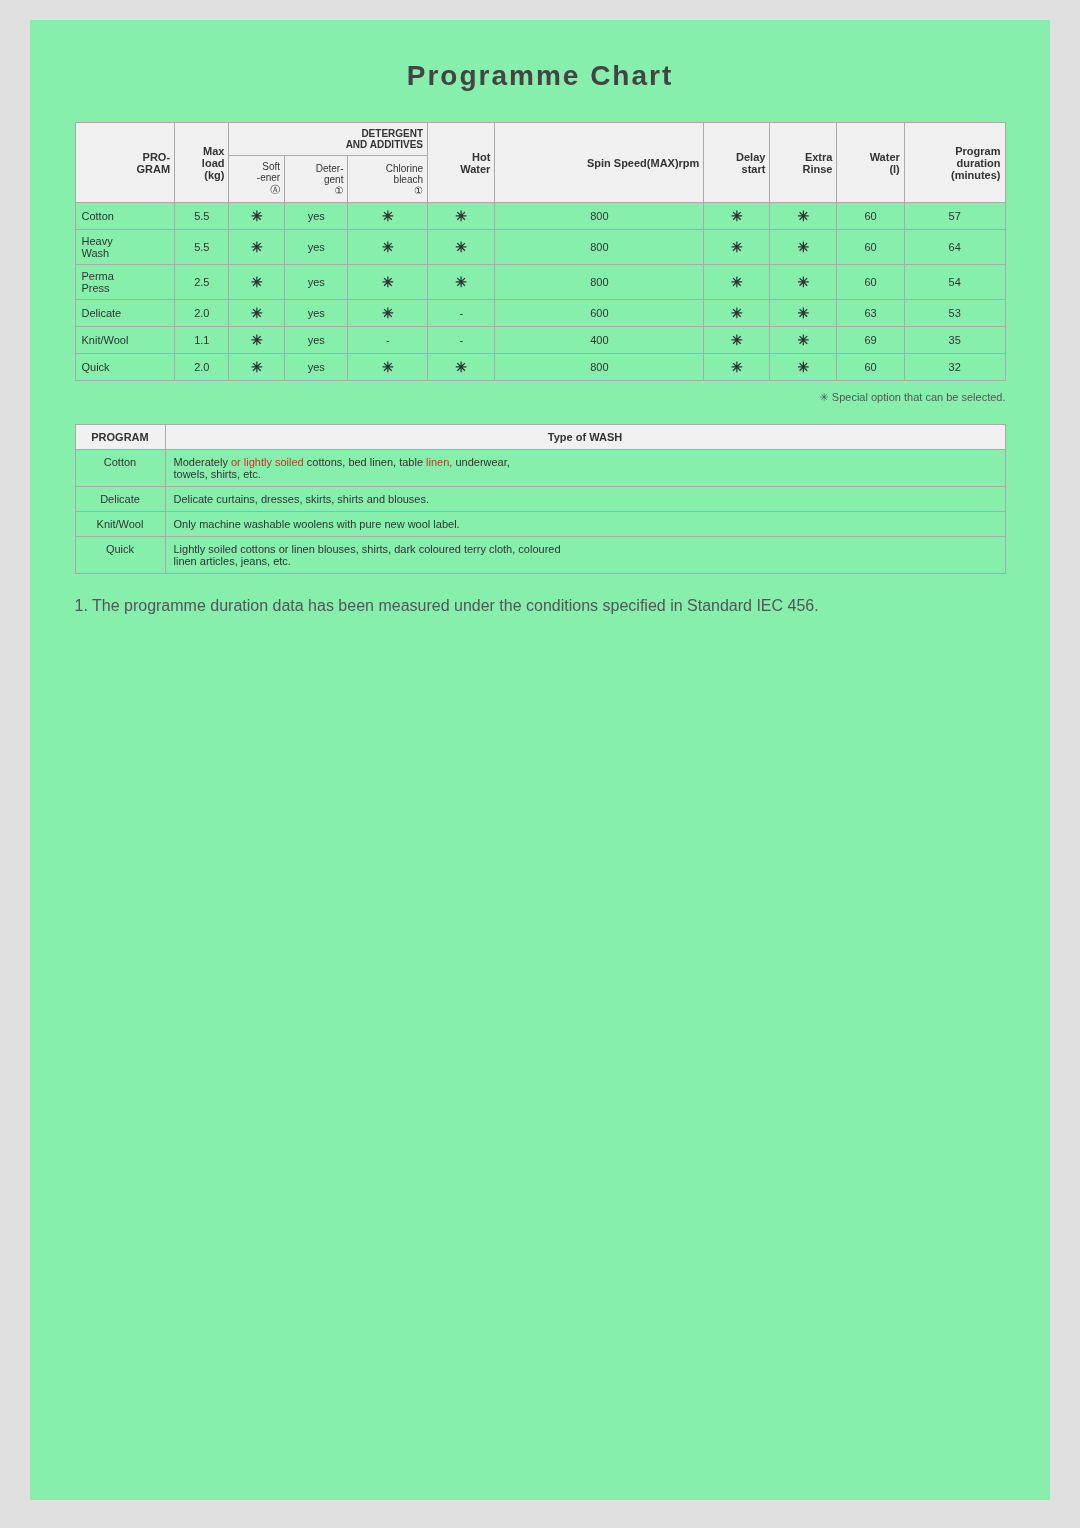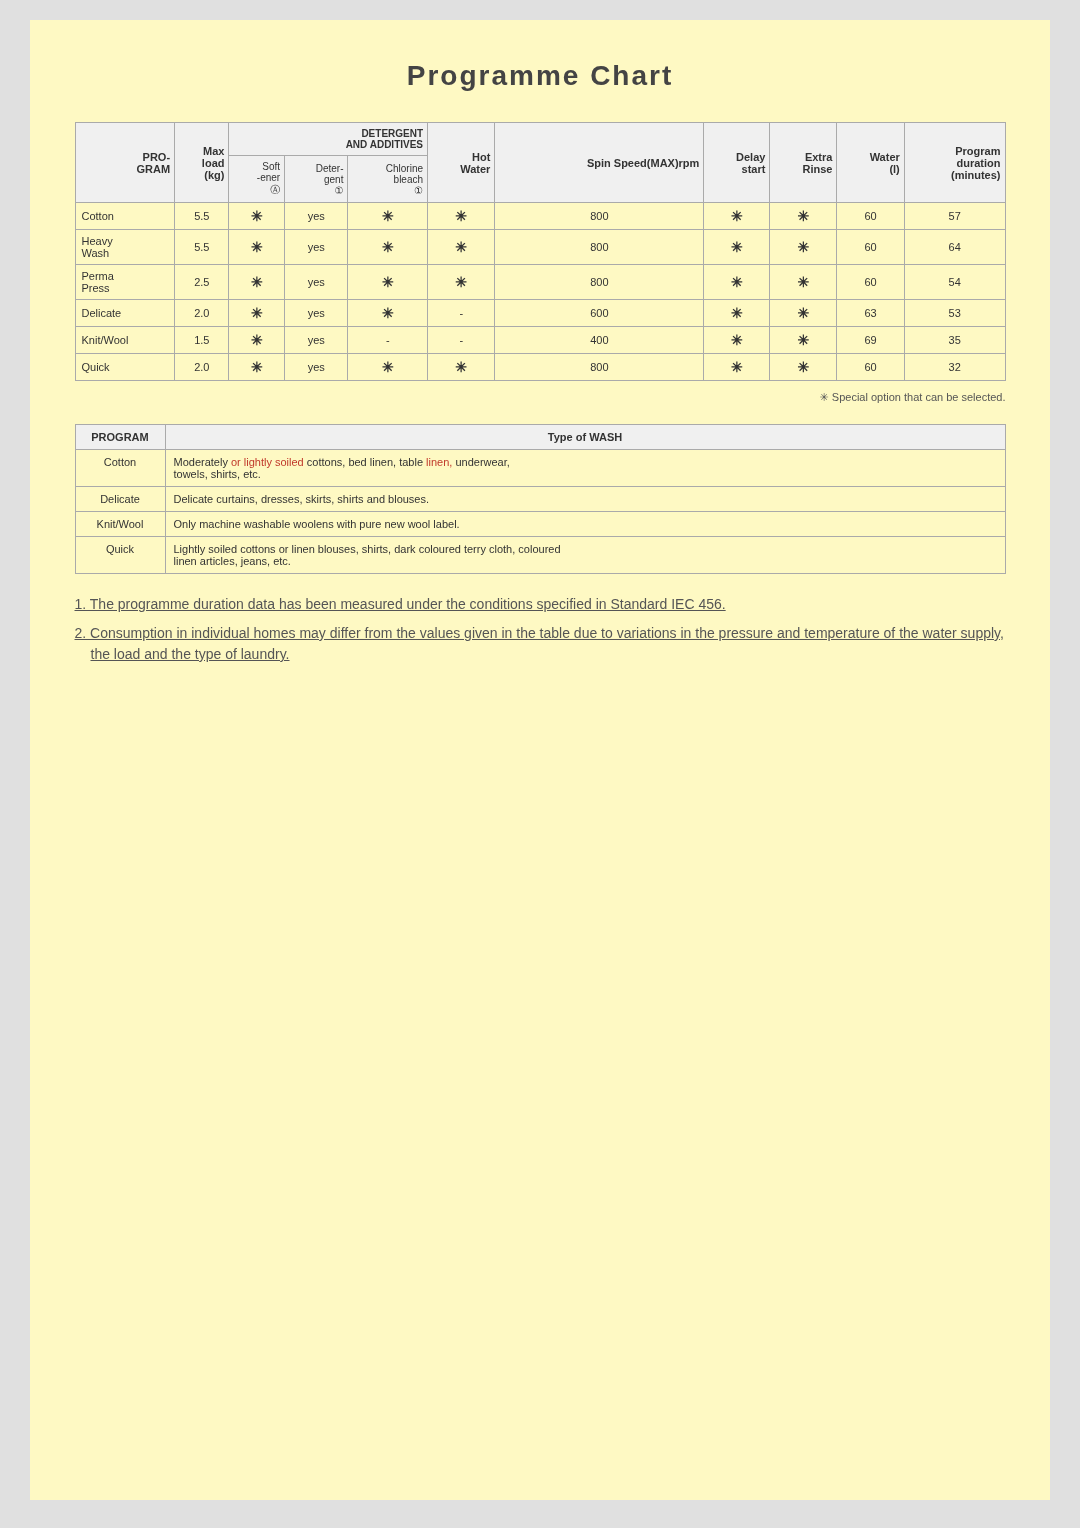--- a/index.html
+++ b/index.html
@@ -5,21 +5,21 @@
     * { margin: 0; padding: 0; box-sizing: border-box; }
     body {
       background: #e0e0e0;
       font-family: Arial, sans-serif;
       font-size: 11px;
       color: #333;
       width: 1080px;
       min-height: 1528px;
     }
     .page-wrapper {
-      background: #fef9c3;
+      background: #86efac;
       margin: 20px 30px;
       padding: 20px;
       min-height: 1480px;
     }
     .page-title {
       text-align: center;
       font-size: 28px;
       font-weight: bold;
       color: #444;
       padding: 20px 0 30px 0;
@@ -78,24 +78,23 @@
     }
     .wash-table .prog-name {
       text-align: center;
       font-weight: normal;
       width: 90px;
     }
     .red-text { color: #c0392b; }
     .notes-section {
       width: 95%;
       margin: 0 auto;
-      font-size: 14px;
+      font-size: 16px;
       color: #555;
       line-height: 1.5;
-      text-decoration: underline;
     }
     .notes-section p {
       margin-bottom: 8px;
       padding-left: 16px;
       text-indent: -16px;
     }
     .footer {
       text-align: right;
       width: 95%;
       margin: 30px auto 0 auto;
@@ -187,21 +186,21 @@
         <td>-</td>
         <td>600</td>
         <td class="asterisk">✳</td>
         <td class="asterisk">✳</td>
         <td>63</td>
         <td>53</td>
       </tr>
 
       <tr>
         <td class="prog-col">Knit/Wool</td>
-        <td>1.5</td>
+        <td>1.1</td>
         <td class="asterisk">✳</td>
         <td>yes</td>
         <td>-</td>
         <td>-</td>
         <td>400</td>
         <td class="asterisk">✳</td>
         <td class="asterisk">✳</td>
         <td>69</td>
         <td>35</td>
       </tr>
@@ -250,17 +249,16 @@
       </tr>
       <tr>
         <td class="prog-name">Quick</td>
         <td>Lightly soiled cottons or linen blouses, shirts, dark coloured terry cloth, coloured<br>linen articles, jeans, etc.</td>
       </tr>
     </tbody>
   </table>
 
   <div class="notes-section">
     <p>1.  The programme duration data has been measured under the conditions specified in Standard IEC 456.</p>
-    <p>2.  Consumption in individual homes may differ from the values given in the table due to variations in the pressure and temperature of the water supply, the load and the type of laundry.</p>
   </div>
 
 
 </div>
 
 </body></html>

